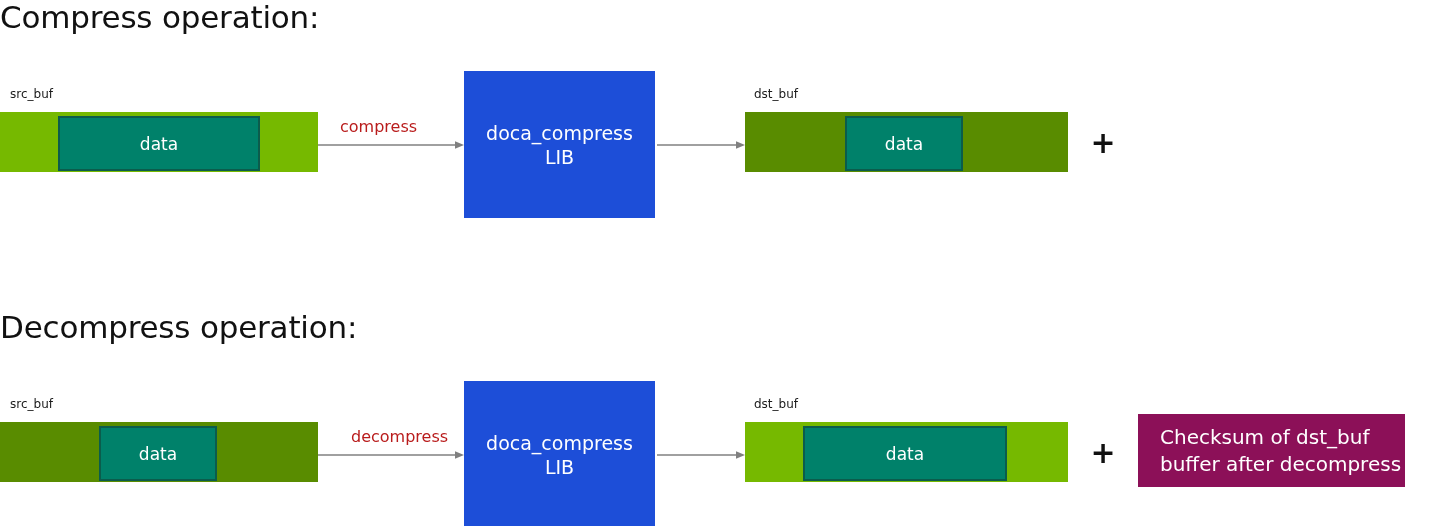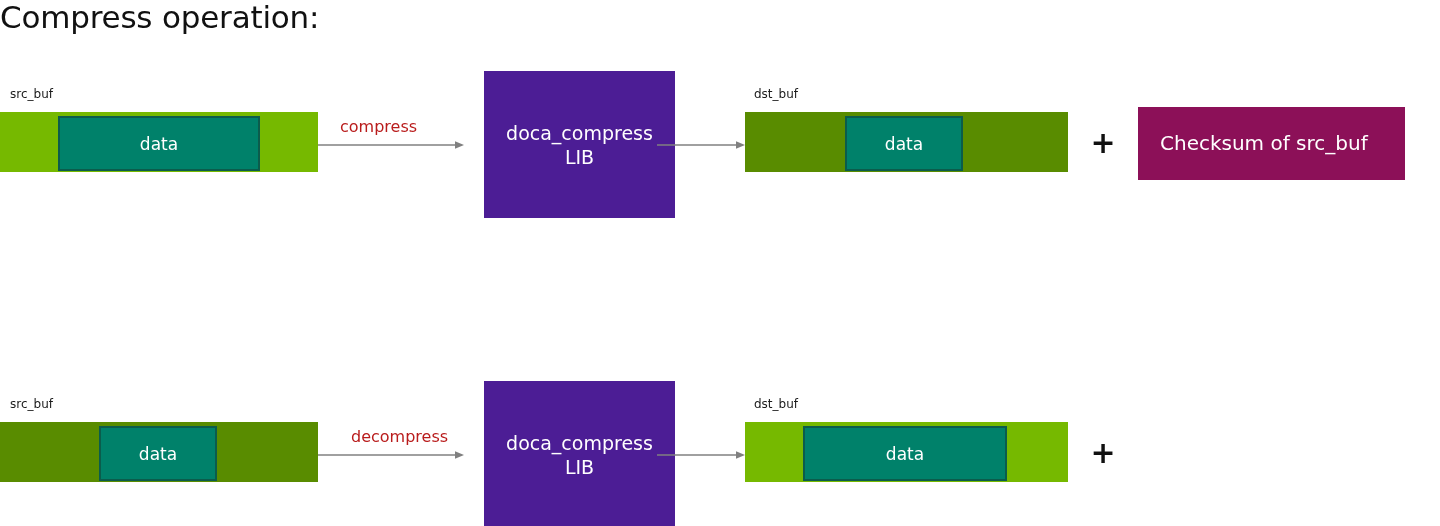--- a/index.html
+++ b/index.html
@@ -62,26 +62,25 @@
   .data-block span {
     font-size: 17px;
     line-height: 20px;
     color: #ffffff;
   }
 
   
   .lib-box {
     position: absolute;
     box-sizing: border-box;
-    background: #4c1d95;
+    background: #1d4ed8;
     display: flex;
     align-items: center;
     justify-content: center;
     text-align: center;
-    margin-left: 20px;
   }
   .lib-box .lib-text {
     font-size: 19px;
     line-height: 24px;
     color: #ffffff;
     white-space: pre-line;
   }
 
   
   .arrow {
@@ -163,24 +162,22 @@
   <div class="buf-caption" style="left:754px; top:84px;">dst_buf</div>
 
   <div class="buffer green-dark" style="left:745px; top:112px; width:323px; height:60px;">
     <div class="data-block" style="left:100px; top:4px; width:118px; height:55px;">
       <span>data</span>
     </div>
   </div>
 
   <div class="plus-sign" style="left:1086px; top:128px; width:34px;">+</div>
 
-  <div class="checksum-box" style="left:1138px; top:107px; width:267px; height:73px;">
-    <div class="checksum-text">Checksum of src_buf</div>
-  </div>
-
+
+  <div class="section-title" style="left:0px; top:308px;">Decompress operation:</div>
 
   <div class="buf-caption" style="left:10px; top:394px;">src_buf</div>
 
   <div class="buffer green-dark" style="left:0px; top:422px; width:318px; height:60px;">
     <div class="data-block" style="left:99px; top:4px; width:118px; height:55px;">
       <span>data</span>
     </div>
   </div>
 
   <div class="arrow-label" style="left:351px; top:427px;">decompress</div>
@@ -207,14 +204,18 @@
   <div class="buf-caption" style="left:754px; top:394px;">dst_buf</div>
 
   <div class="buffer green-bright" style="left:745px; top:422px; width:323px; height:60px;">
     <div class="data-block" style="left:58px; top:4px; width:204px; height:55px;">
       <span>data</span>
     </div>
   </div>
 
   <div class="plus-sign" style="left:1086px; top:438px; width:34px;">+</div>
 
+  <div class="checksum-box" style="left:1138px; top:414px; width:267px; height:73px;">
+    <div class="checksum-text">Checksum of dst_buf
+buffer after decompress</div>
+  </div>
 
 </div>
 
 </body></html>

